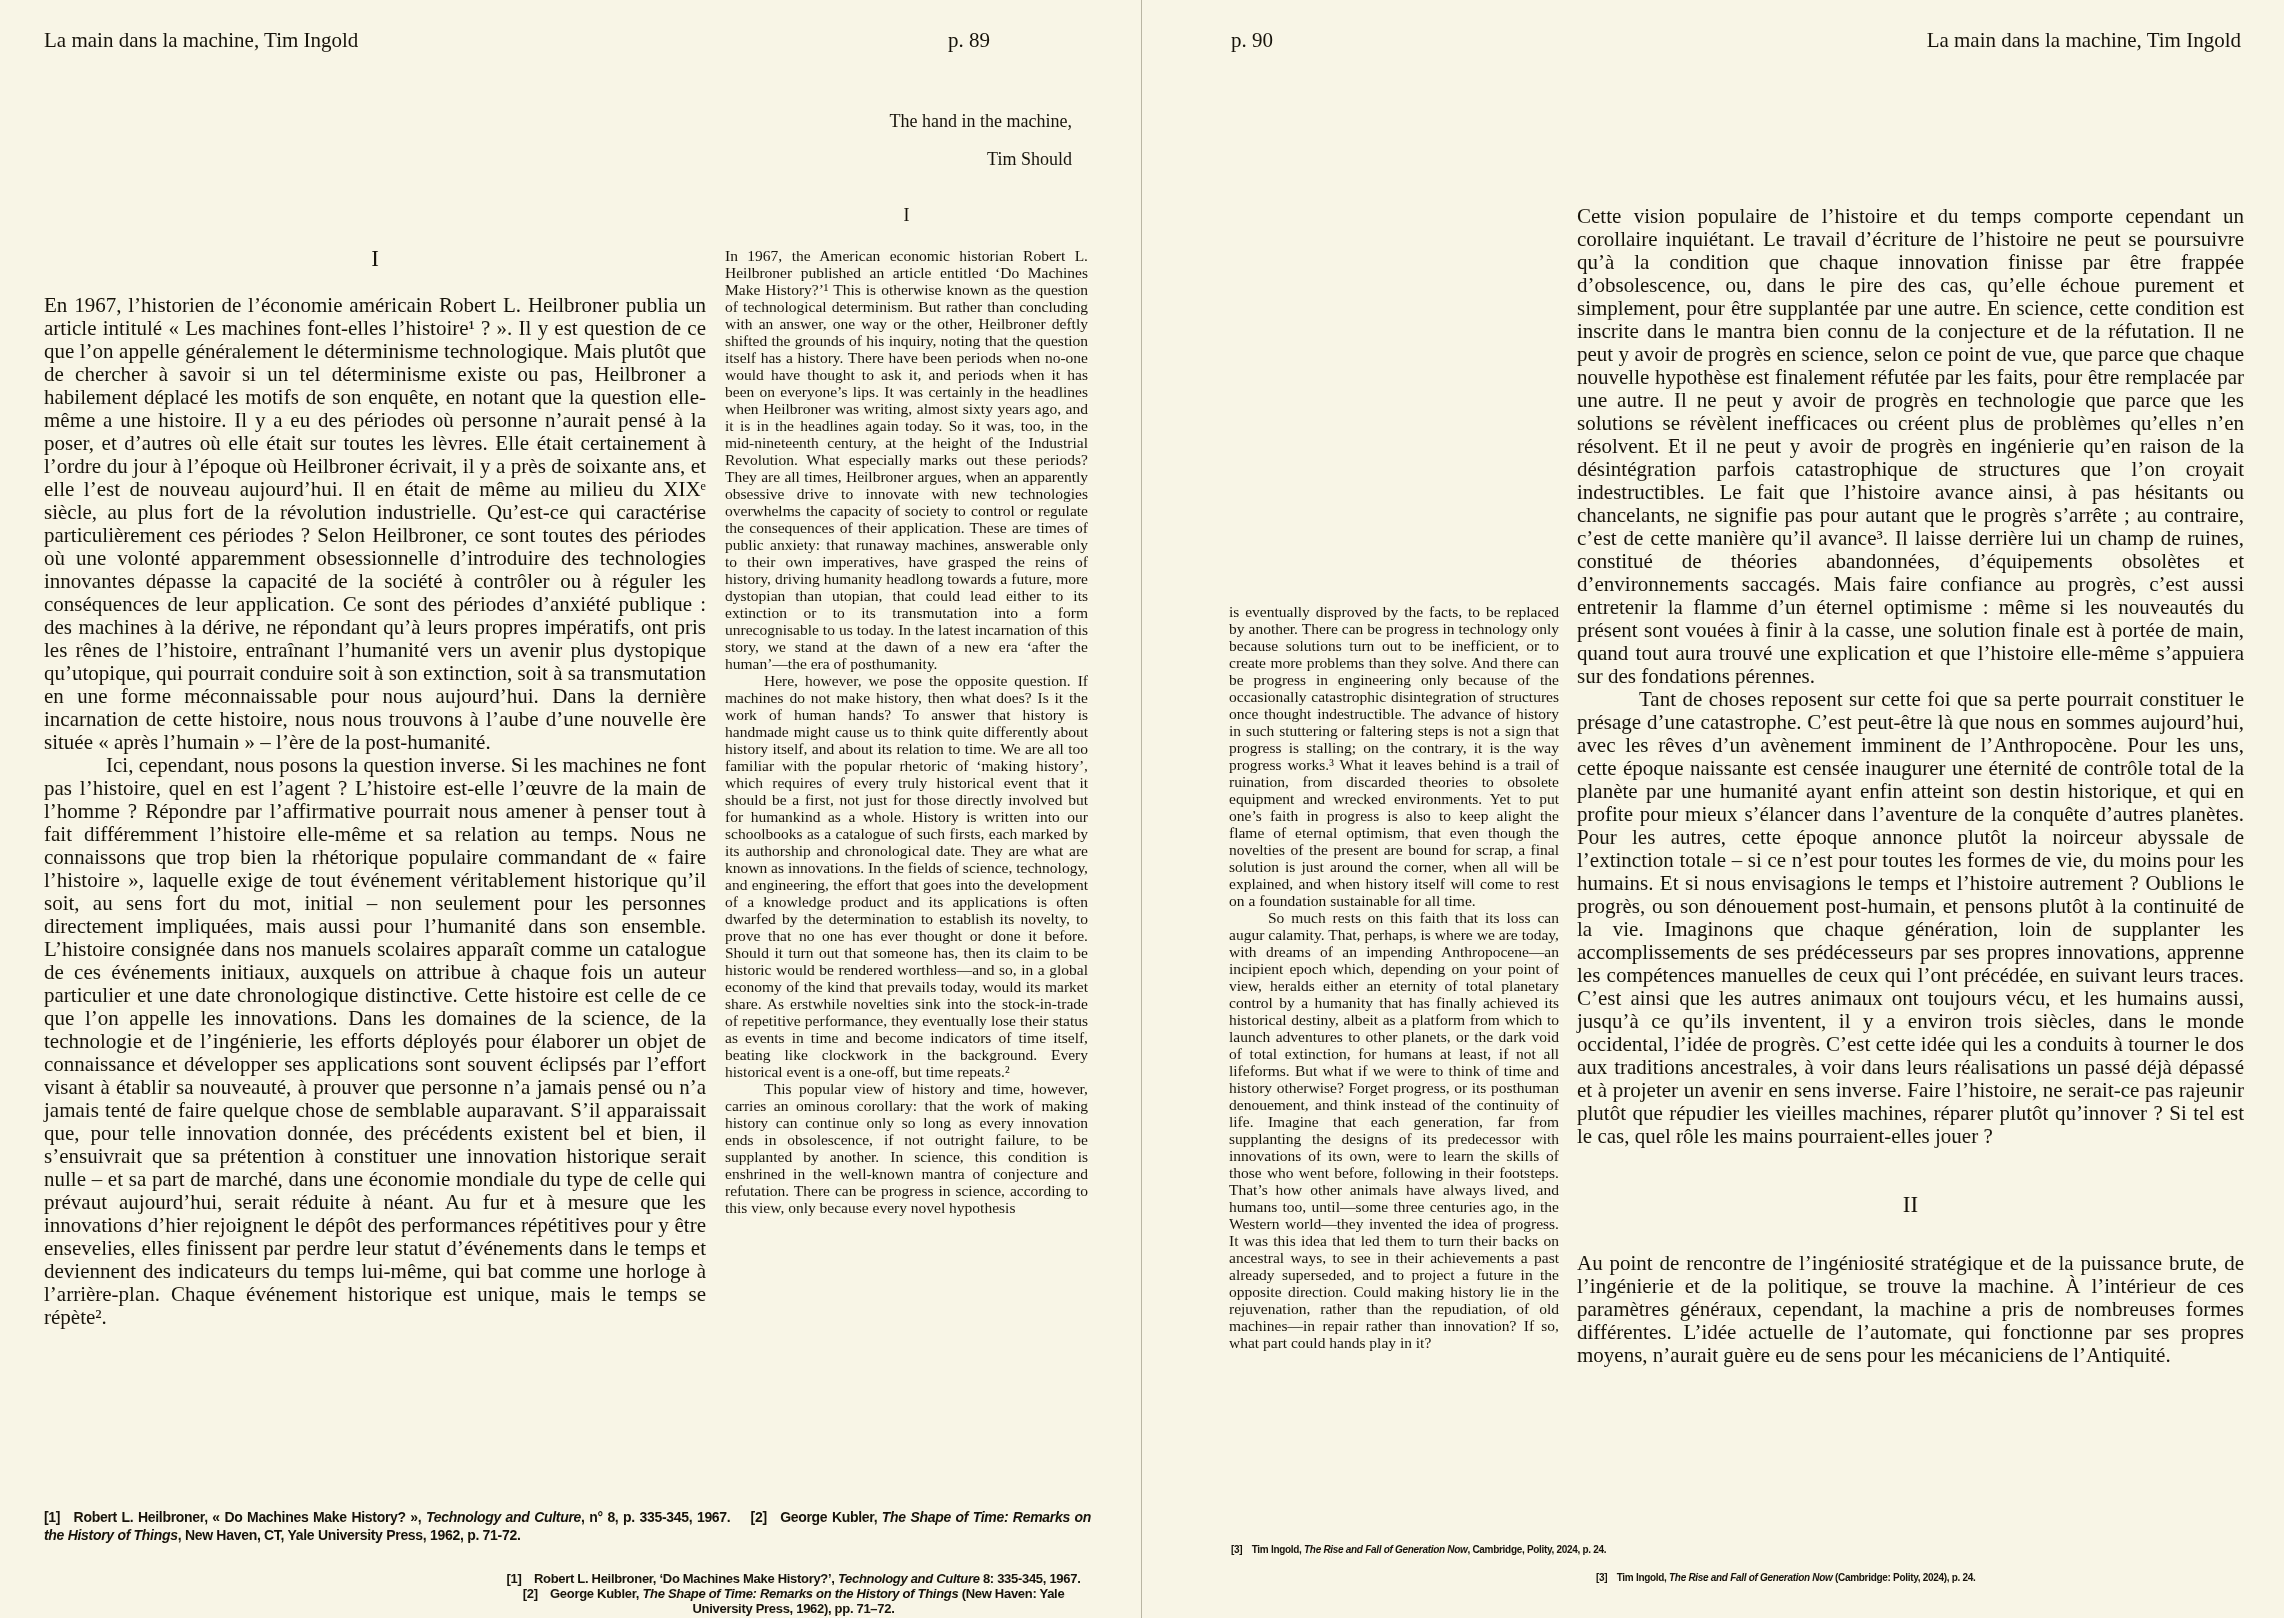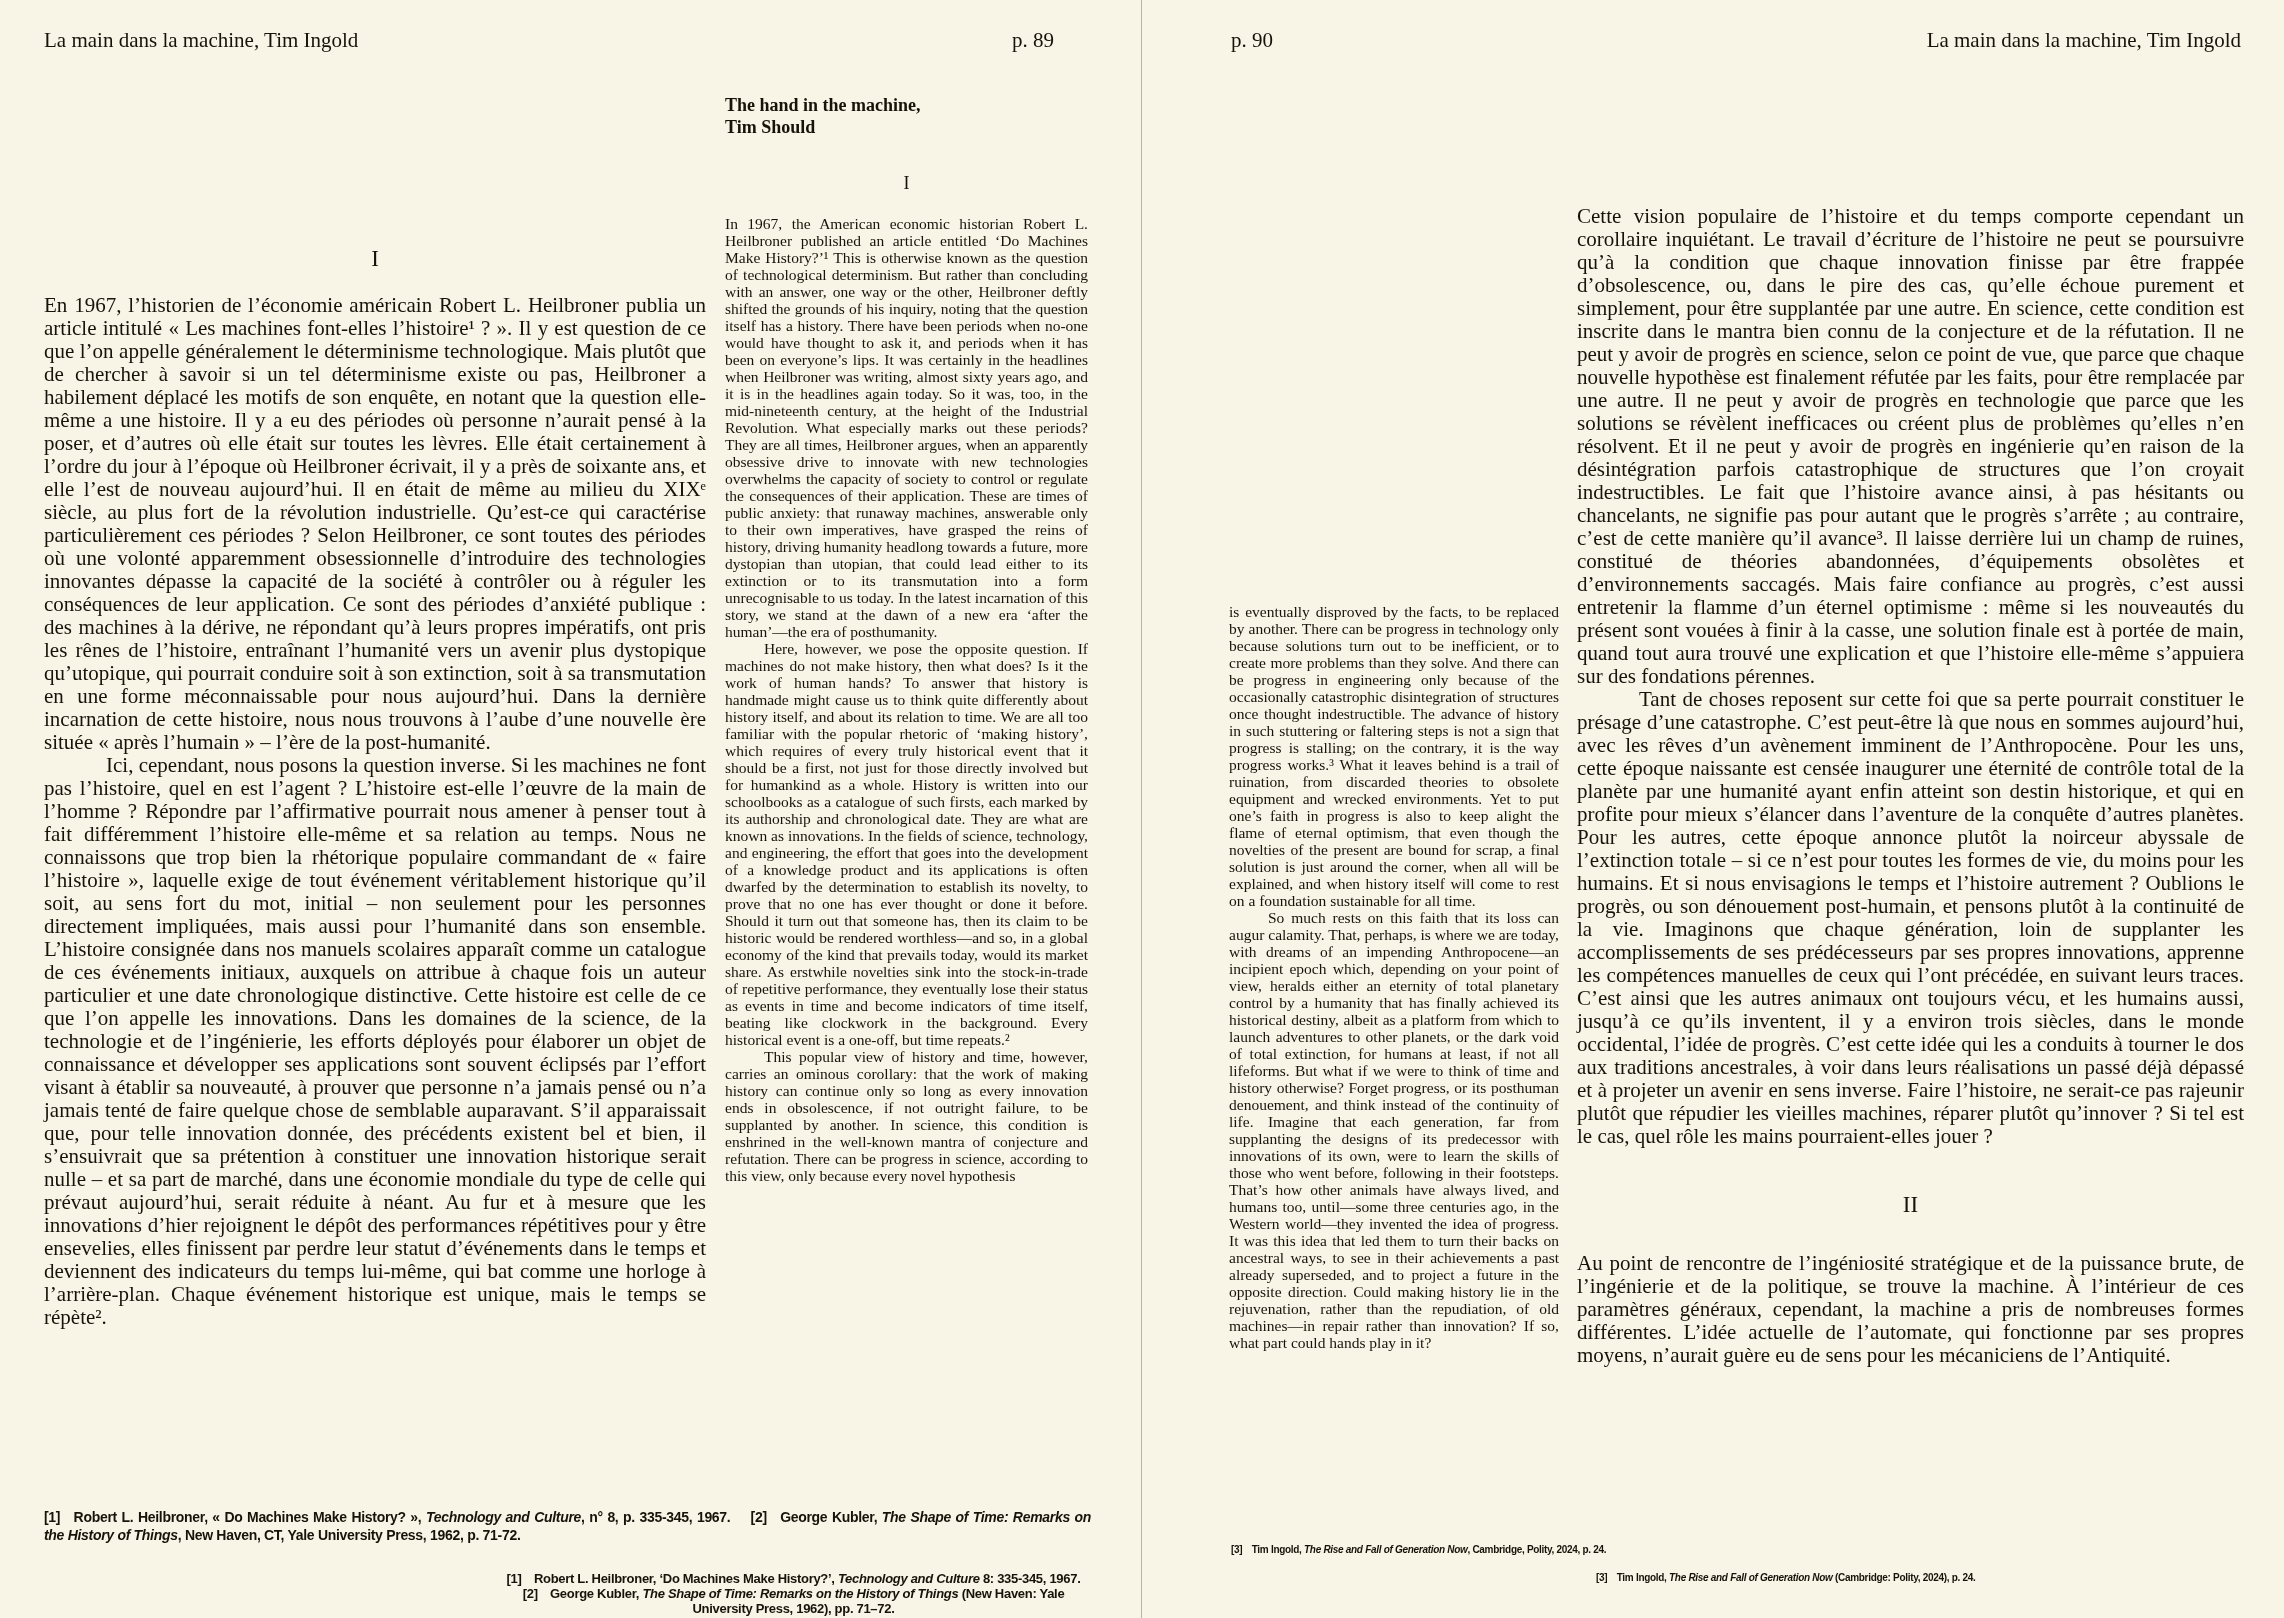--- a/index.html
+++ b/index.html
@@ -11,35 +11,35 @@
   .abs{position:absolute;}
   .fold{position:absolute;left:1141px;top:0;width:1.3px;height:1618px;background:#b9b5a3;}
   .hdr{font-size:21px;line-height:24px;white-space:nowrap;}
   .fr-col{font-size:21px;line-height:23px;text-align:justify;margin-top:8px;}
   .en-col{font-size:15.5px;line-height:17px;text-align:justify;}
   .fr-col p,.en-col p{margin:0;}
   .indent-fr{text-indent:62px;}
   .indent-en{text-indent:39px;}
   .fr-h1{font-size:23px;line-height:27px;text-align:center;margin:0 0 21.5px 0;text-indent:0;}
   .fr-h2{font-size:23px;line-height:27px;text-align:center;margin:43px 0 34px 0;text-indent:0;}
-  .en-title{font-size:18px;line-height:22px;text-align:left;margin:0;font-weight:bold;}
+  .en-title{font-size:18px;line-height:22px;text-align:right;margin:16px;}
   .en-h1{font-size:18px;line-height:20px;text-align:center;margin:35px 0 21.5px 0;}
   .fn{font-family:"Liberation Sans",sans-serif;font-weight:700;letter-spacing:-0.3px;}
   .fn-big{font-size:14px;line-height:18px;text-align:justify;}
   .fn-small{font-size:13px;line-height:15px;}
   .fn-line{font-size:10px;line-height:15.5px;white-space:nowrap;}
   .it{font-style:italic;}
 </style>
 </head>
 <body>
 
 <div class="fold"></div>
 
 <div class="abs hdr" style="left:44px;top:28px;">La main dans la machine, Tim Ingold</div>
-<div class="abs hdr" style="left:924px;top:28px;width:130px;text-align:right;">p. 89</div>
+<div class="abs hdr" style="left:948px;top:28px;width:130px;text-align:left;">p. 89</div>
 
 <div class="abs fr-col" lang="fr" style="left:44px;top:237px;width:662px;">
   <div class="fr-h1">I</div>
   <p>En 1967, l’historien de l’économie américain Robert L. Heilbroner publia un article intitulé « Les machines font-elles l’histoire¹ ? ». Il y est question de ce que l’on appelle généralement le déterminisme technologique. Mais plutôt que de chercher à savoir si un tel déterminisme existe ou pas, Heilbroner a habilement déplacé les motifs de son enquête, en notant que la question elle-même a une histoire. Il y a eu des périodes où personne n’aurait pensé à la poser, et d’autres où elle était sur toutes les lèvres. Elle était certainement à l’ordre du jour à l’époque où Heilbroner écrivait, il y a près de soixante ans, et elle l’est de nouveau aujourd’hui. Il en était de même au milieu du XIXᵉ siècle, au plus fort de la révolution industrielle. Qu’est-ce qui caractérise particulièrement ces périodes ? Selon Heilbroner, ce sont toutes des périodes où une volonté apparemment obsessionnelle d’introduire des technologies innovantes dépasse la capacité de la société à contrôler ou à réguler les conséquences de leur application. Ce sont des périodes d’anxiété publique : des machines à la dérive, ne répondant qu’à leurs propres impératifs, ont pris les rênes de l’histoire, entraînant l’humanité vers un avenir plus dystopique qu’utopique, qui pourrait conduire soit à son extinction, soit à sa transmutation en une forme méconnaissable pour nous aujourd’hui. Dans la dernière incarnation de cette histoire, nous nous trouvons à l’aube d’une nouvelle ère située « après l’humain » – l’ère de la post-humanité.</p>
   <p class="indent-fr">Ici, cependant, nous posons la question inverse. Si les machines ne font pas l’histoire, quel en est l’agent ? L’histoire est-elle l’œuvre de la main de l’homme ? Répondre par l’affirmative pourrait nous amener à penser tout à fait différemment l’histoire elle-même et sa relation au temps. Nous ne connaissons que trop bien la rhétorique populaire commandant de « faire l’histoire », laquelle exige de tout événement véritablement historique qu’il soit, au sens fort du mot, initial – non seulement pour les personnes directement impliquées, mais aussi pour l’humanité dans son ensemble. L’histoire consignée dans nos manuels scolaires apparaît comme un catalogue de ces événements initiaux, auxquels on attribue à chaque fois un auteur particulier et une date chronologique distinctive. Cette histoire est celle de ce que l’on appelle les innovations. Dans les domaines de la science, de la technologie et de l’ingénierie, les efforts déployés pour élaborer un objet de connaissance et développer ses applications sont souvent éclipsés par l’effort visant à établir sa nouveauté, à prouver que personne n’a jamais pensé ou n’a jamais tenté de faire quelque chose de semblable auparavant. S’il apparaissait que, pour telle innovation donnée, des précédents existent bel et bien, il s’ensuivrait que sa prétention à constituer une innovation historique serait nulle – et sa part de marché, dans une économie mondiale du type de celle qui prévaut aujourd’hui, serait réduite à néant. Au fur et à mesure que les innovations d’hier rejoignent le dépôt des performances répétitives pour y être ensevelies, elles finissent par perdre leur statut d’événements dans le temps et deviennent des indicateurs du temps lui-même, qui bat comme une horloge à l’arrière-plan. Chaque événement historique est unique, mais le temps se répète².</p>
 </div>
 
 <div class="abs en-col" lang="en" style="left:725px;top:94px;width:363px;">
   <div class="en-title">The hand in the machine,</div>
   <div class="en-title">Tim Should</div>

